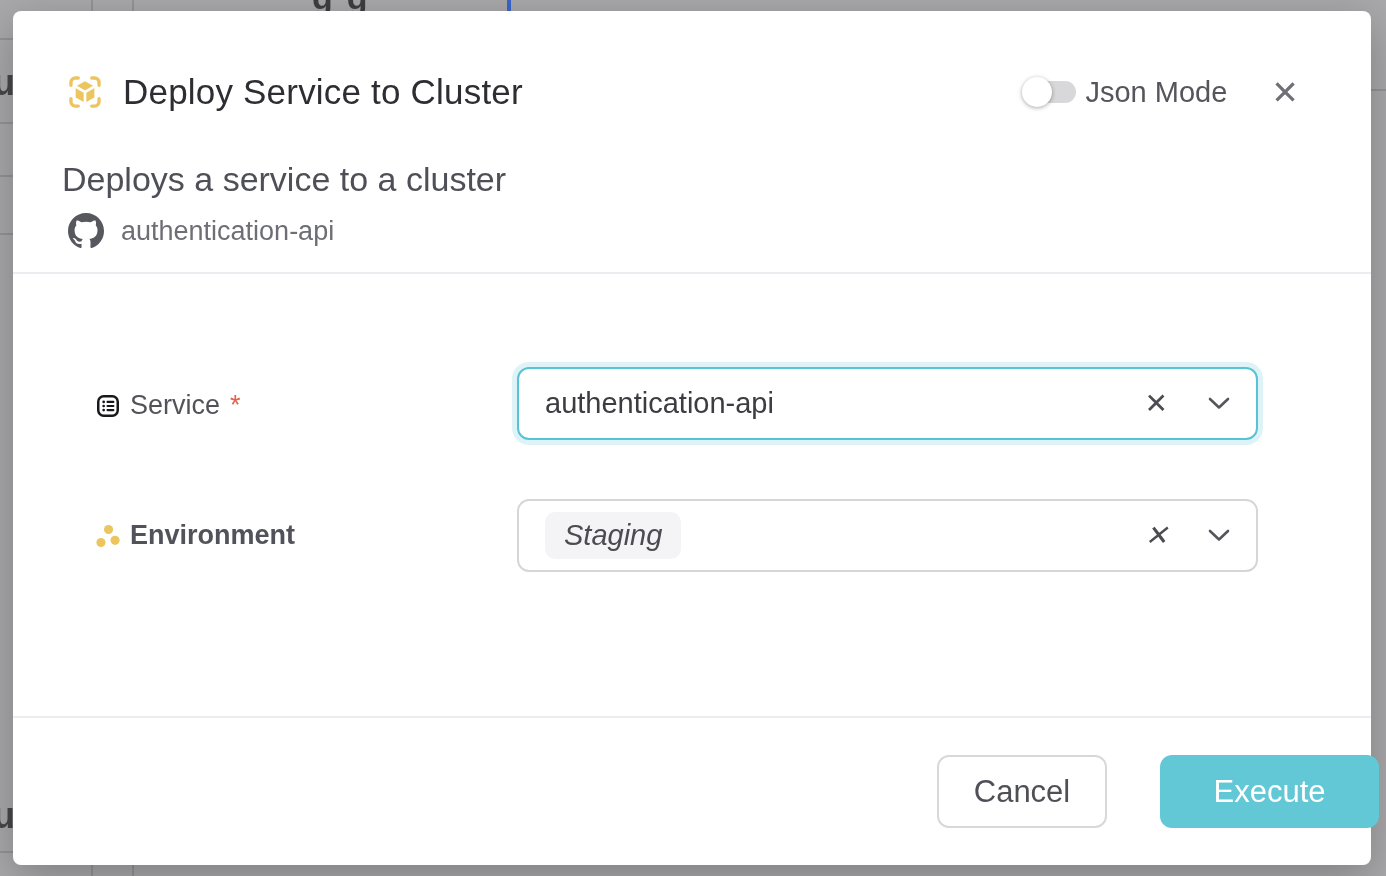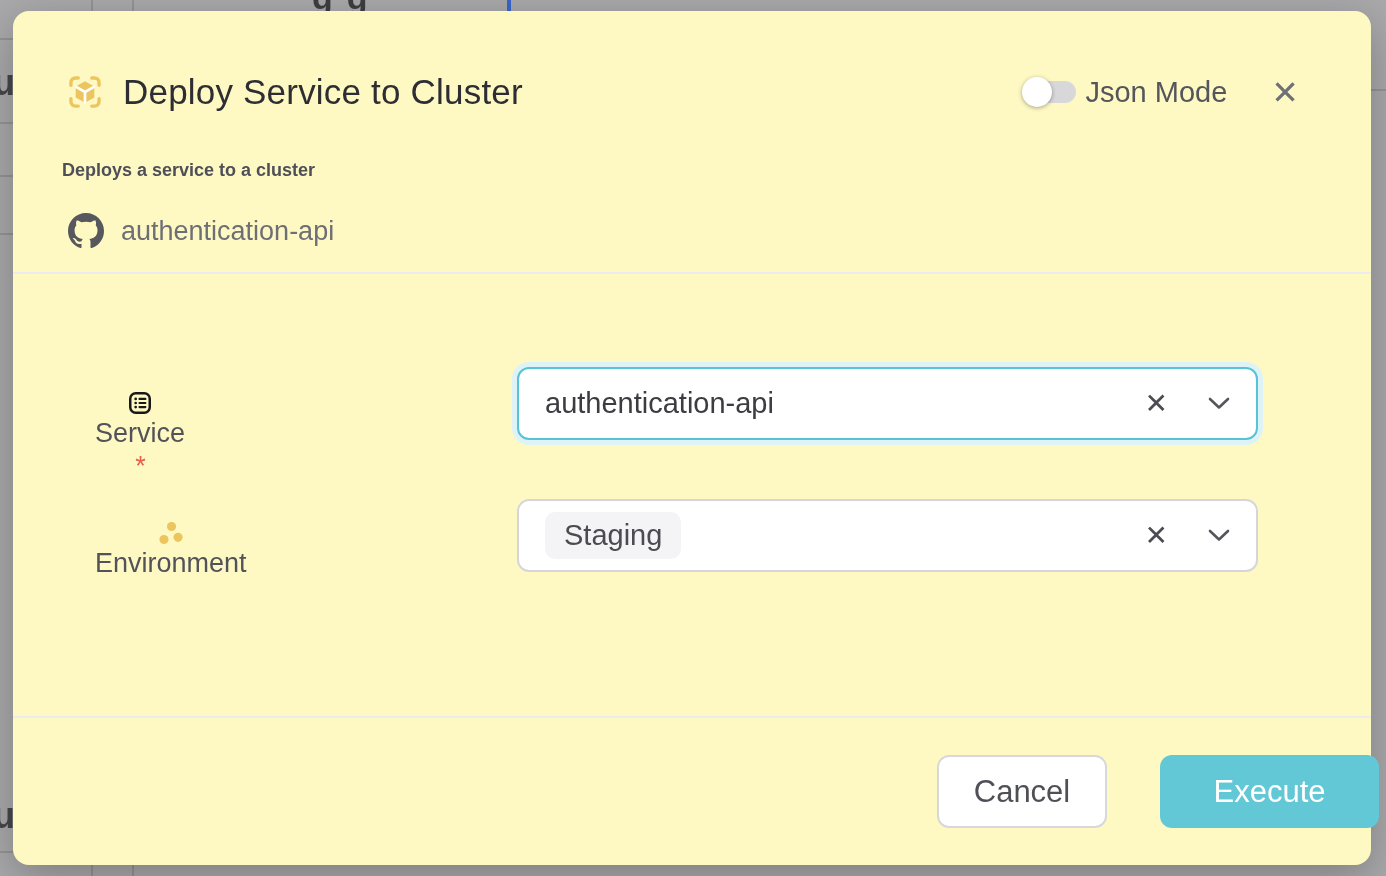--- a/index.html
+++ b/index.html
@@ -14,21 +14,21 @@
   .scrim { position:absolute; inset:0; }
   .bk-vline { position:absolute; top:0; bottom:0; width:2px; background:#949496; }
   .bk-hline { position:absolute; height:2px; background:#949496; }
   .bk-glyph { position:absolute; color:#47474b; font-size:36px; font-weight:bold; }
   .bk-glyph-top { position:absolute; color:#3e3e41; font-size:34px; font-weight:bold; letter-spacing:14px; }
   .bk-blue { position:absolute; width:4px; height:12px; background:#3b66c9; }
 
   
   .modal {
     position:absolute; left:13px; top:11px; width:1358px; height:854px;
-    background:#fef9c3; border-radius:16px;
+    background:#ffffff; border-radius:8px;
     box-shadow:0 12px 44px rgba(0,0,0,.25);
   }
 
   
   .header-row {
     position:absolute; left:54px; right:72px; top:57px; height:48px;
     display:flex; align-items:center;
   }
   .deploy-icon { width:36px; height:36px; margin-right:20px; flex:none; }
   .title { font-size:35px; font-weight:500; color:#2d2d33; letter-spacing:.2px; white-space:nowrap; }
@@ -37,33 +37,33 @@
     position:relative; width:52px; height:22px; border-radius:12px;
     background:#d8d8db; flex:none; cursor:pointer;
   }
   .toggle .knob {
     position:absolute; left:-2px; top:-4px; width:30px; height:30px; border-radius:50%;
     background:#ffffff; box-shadow:0 1px 4px rgba(0,0,0,.35);
   }
   .json-label { margin-left:9px; font-size:29px; color:#55555c; white-space:nowrap; }
   .close { margin-left:44px; font-size:33px; color:#6f6f75; line-height:1; cursor:pointer; }
 
-  .subtitle { position:absolute; left:49px; top:149px; font-size:18px; color:#4f4f57;font-weight:bold; }
+  .subtitle { position:absolute; left:49px; top:149px; font-size:34px; color:#4f4f57; }
 
   .repo-row { position:absolute; left:55px; top:202px; display:flex; align-items:center; }
   .github-icon { width:36px; height:36px; flex:none; }
   .repo-name { margin-left:17px; font-size:27px; color:#6e6e76; }
 
   .divider { position:absolute; left:0; right:0; height:2px; background:#ebebf0; }
   .divider.d1 { top:261px; }
   .divider.d2 { top:705px; }
 
   
   .field-label {
-    position:absolute; left:82px; display:flex; align-items:center; gap:2px;flex-direction:column;
+    position:absolute; left:82px; display:flex; align-items:center; gap:9px;
   }
   .field-label .lbl { font-size:27px; color:#52525a; white-space:nowrap; }
   .req { color:#e8604c; font-size:27px; margin-left:1px; }
   .list-icon { width:26px; height:26px; }
   .dots-icon { width:26px; height:26px; }
 
   .select {
     position:absolute; left:504px; width:741px; height:73px;
     background:#fff; border:2px solid #d6d6da; border-radius:12px;
     display:flex; align-items:center; padding:0 26px; cursor:pointer;
@@ -73,22 +73,22 @@
   .select .chip {
     background:#f4f4f6; border-radius:10px; padding:7px 19px;
     font-size:29px; color:#4b4b52; white-space:nowrap;
   }
   .select .spacer { flex:1; }
   .select .clear { font-size:28px; color:#4b4b52; margin-right:40px; line-height:1; }
   .select .chev { display:flex; align-items:center; }
 
   .row-service .field-label { top:379px; }
   .row-service .select { top:356px; }
-  .row-env .field-label { top:509px; }
-  .row-env .select { top:488px; }
+  .row-env .field-label { top:509px;font-weight:bold; }
+  .row-env .select { top:488px;font-style:italic; }
 
   
   .btn {
     position:absolute; top:744px; height:73px; border-radius:12px;
     display:flex; align-items:center; justify-content:center;
     font-size:31px; cursor:pointer; font-family:inherit;
   }
   .btn-cancel {
     left:924px; width:170px; background:#ffffff;
     border:2px solid #d8d8db; color:#4f4f57;

